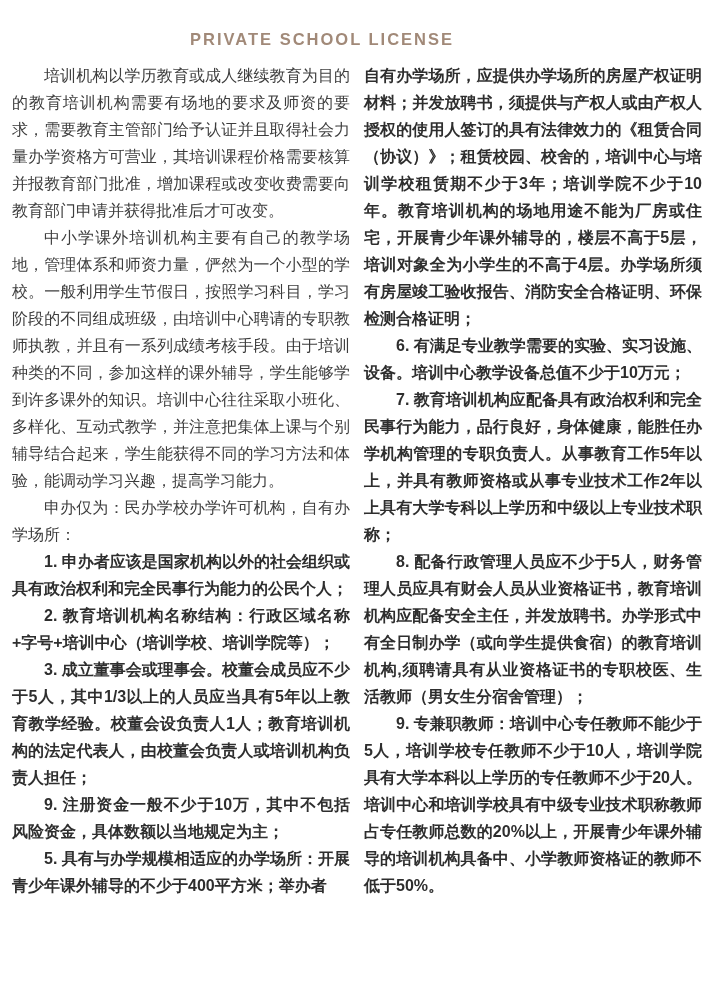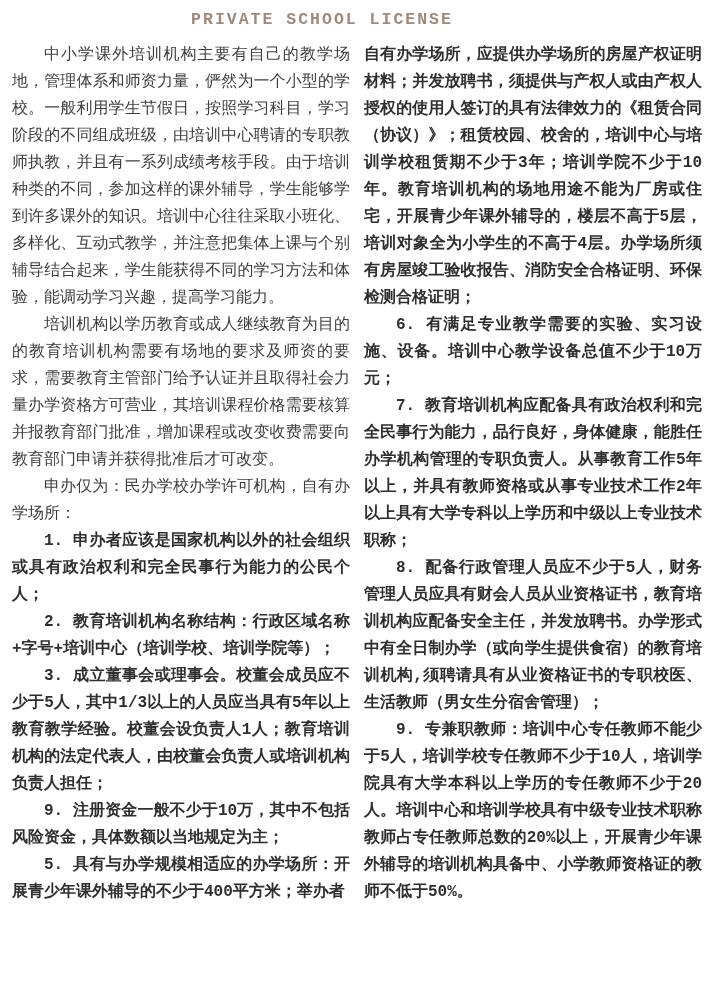--- a/index.html
+++ b/index.html
@@ -7,23 +7,22 @@
   body {
     width: 714px;
     height: 985px;
     background: #ffffff;
     font-family: "Liberation Sans", sans-serif;
     overflow: hidden;
   }
   .page {
     width: 644px;
     height: 985px;
-    padding: 4px 12px 0 12px;
+    padding: 24px 12px 0 12px;
     background: #ffffff;
-    font-family: Liberation Mono, monospace;
   }
   .page-header {
     display: flex;
     justify-content: center;
     align-items: center;
     gap: 12px;
     height: 30px;
     margin-bottom: 8px;
   }
   .header-title {
@@ -70,22 +69,22 @@
 </head>
 <body style="background: rgb(255, 255, 255);">
 
 <div class="page">
   <header class="page-header">
     <span class="header-title">PRIVATE SCHOOL LICENSE</span>
   </header>
 
   <main class="columns">
     <section class="col">
+        <p class="para indent">培训机构以学历教育或成人继续教育为目的的教育培训机构需要有场地的要求及师资的要求，需要教育主管部门给予认证并且取得社会力量办学资格方可营业，其培训课程价格需要核算并报教育部门批准，增加课程或改变收费需要向教育部门申请并获得批准后才可改变。</p>
         <p class="para indent">中小学课外培训机构主要有自己的教学场地，管理体系和师资力量，俨然为一个小型的学校。一般利用学生节假日，按照学习科目，学习阶段的不同组成班级，由培训中心聘请的专职教师执教，并且有一系列成绩考核手段。由于培训种类的不同，参加这样的课外辅导，学生能够学到许多课外的知识。培训中心往往采取小班化、多样化、互动式教学，并注意把集体上课与个别辅导结合起来，学生能获得不同的学习方法和体验，能调动学习兴趣，提高学习能力。</p>
-        <p class="para indent">培训机构以学历教育或成人继续教育为目的的教育培训机构需要有场地的要求及师资的要求，需要教育主管部门给予认证并且取得社会力量办学资格方可营业，其培训课程价格需要核算并报教育部门批准，增加课程或改变收费需要向教育部门申请并获得批准后才可改变。</p>
         <p class="para indent">申办仅为：民办学校办学许可机构，自有办学场所：</p>
         <p class="para bold indent">1. 申办者应该是国家机构以外的社会组织或具有政治权利和完全民事行为能力的公民个人；</p>
         <p class="para bold indent">2. 教育培训机构名称结构：行政区域名称+字号+培训中心（培训学校、培训学院等）；</p>
         <p class="para bold indent">3. 成立董事会或理事会。校董会成员应不少于5人，其中1/3以上的人员应当具有5年以上教育教学经验。校董会设负责人1人；教育培训机构的法定代表人，由校董会负责人或培训机构负责人担任；</p>
         <p class="para bold indent">9. 注册资金一般不少于10万，其中不包括风险资金，具体数额以当地规定为主；</p>
         <p class="para bold indent">5. 具有与办学规模相适应的办学场所：开展青少年课外辅导的不少于400平方米；举办者</p>
       </section>
     <section class="col">
         <p class="para bold">自有办学场所，应提供办学场所的房屋产权证明材料；并发放聘书，须提供与产权人或由产权人授权的使用人签订的具有法律效力的《租赁合同（协议）》；租赁校园、校舍的，培训中心与培训学校租赁期不少于3年；培训学院不少于10年。教育培训机构的场地用途不能为厂房或住宅，开展青少年课外辅导的，楼层不高于5层，培训对象全为小学生的不高于4层。办学场所须有房屋竣工验收报告、消防安全合格证明、环保检测合格证明；</p>
         <p class="para bold indent">6. 有满足专业教学需要的实验、实习设施、设备。培训中心教学设备总值不少于10万元；</p>

